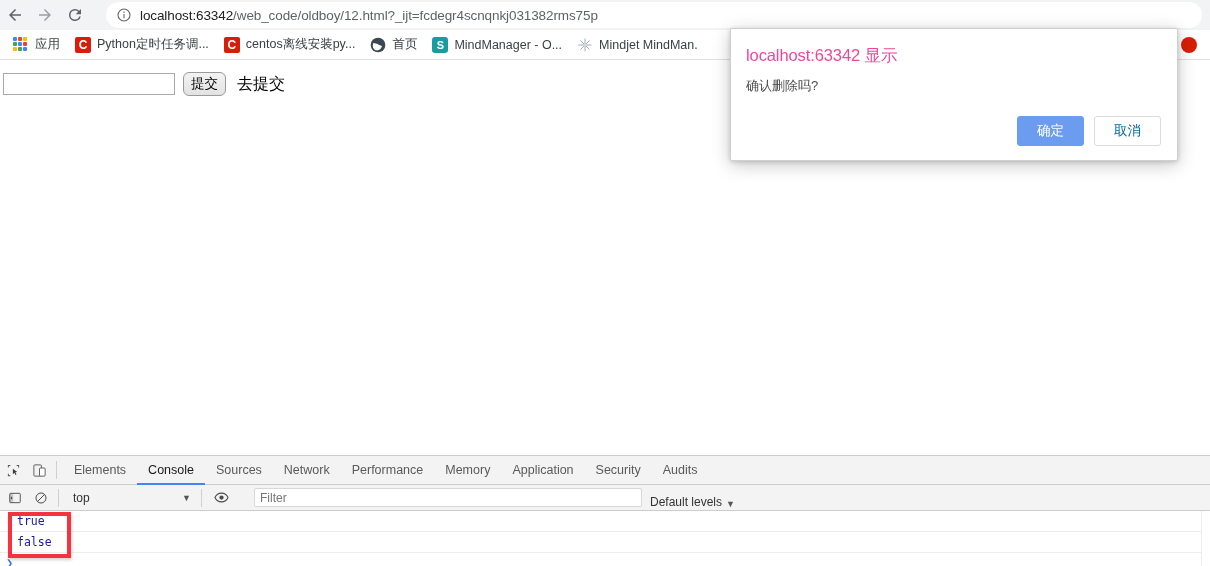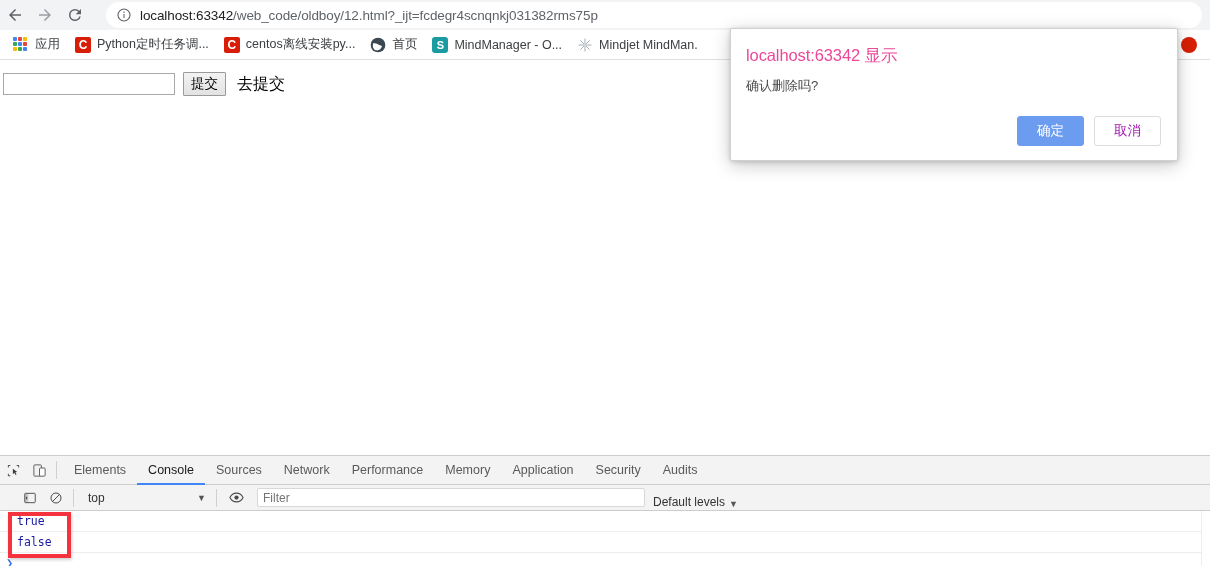--- a/index.html
+++ b/index.html
@@ -82,21 +82,21 @@
   .text-input {
     width: 172px; height: 22px;
     border: 1px solid #a9a9a9; background:#fff;
     font-size: 13px; padding: 1px 3px;
     font-family: "Liberation Sans", sans-serif;
     outline: none;
   }
   .submit-btn {
     margin-left: 8px; height: 24px; min-width: 38px;
     background: linear-gradient(#f3f3f3, #e2e2e2);
-    border: 1px solid #9a9a9a; border-radius: 1px;
+    border: 1px solid #9a9a9a; border-radius: 6px;
     font-size: 13.5px; color: #000; cursor: pointer; padding: 0 7px;
     font-family: "Liberation Sans", sans-serif;
   }
   .go-link {
     margin-left: 11px; font-size: 16px; color: #000; cursor: pointer;
   }
 
   
   .dialog {
     position: absolute; left: 730px; top: 28px; width: 448px; height: 133px;
@@ -119,21 +119,21 @@
     display:flex; align-items:center; gap: 10px; border-radius: 6px;
   }
   .btn-primary {
     min-width: 67px; height: 30px; border-radius: 3px;
     background: #6c9cf0; border: 1px solid #6c9cf0; color:#fff;
     font-size: 13.5px; cursor: pointer;
     font-family: "Liberation Sans", sans-serif;
   }
   .btn-secondary {
     min-width: 67px; height: 30px; border-radius: 3px;
-    background: #ffffff; border: 1px solid #dadce0; color:#a21caf;
+    background: #ffffff; border: 1px solid #dadce0; color:#0369a1;
     font-size: 13.5px; cursor: pointer;
     font-family: "Liberation Sans", sans-serif;
   }
 
   
   .devtools {
     position:absolute; left:0; top:455px; width:1210px; height:111px;
     background:#ffffff; border-top: 1px solid #cdcdcd;
   }
   .dt-tabbar {
@@ -146,29 +146,29 @@
   .dt-tab {
     height: 28px; padding: 0 11px; display:flex; align-items:center;
     font-size: 12.5px; color: #5a5a5a; cursor: pointer;
     border-bottom: 2px solid transparent; margin-top:1px;
   }
   .dt-tab.active { color: #1a1a1a; border-bottom-color: #4285f4; }
 
   .dt-console-bar {
     position:relative; height: 26px; background:#f3f3f3;
     border-bottom: 1px solid #cdcdcd;
-    display:flex; align-items:center; padding-left: 17px;
+    display:flex; align-items:center; padding-left: 2px;
   }
   .ctx-select {
     display:flex; align-items:center; width:132px; height:20px;
     font-size: 12px; color:#333; padding-left: 8px; cursor: pointer;
     justify-content: space-between; padding-right: 6px;
   }
   .filter-input {
-    flex: 0 0 auto; width: 388px; height: 19px; margin-left: 8px;
+    flex: 0 0 auto; width: 388px; height: 19px; margin-left: 20px;
     border: 1px solid #d8d8d8; background:#fff; border-radius: 2px;
     font-size: 12px; color:#444; padding: 0 5px;
     font-family:"Liberation Sans", sans-serif; outline:none;
   }
   .levels {
     margin-left: 8px; font-size: 12px; color:#333; cursor:pointer;
     display:flex; align-items:flex-end; gap:4px;margin-top:9px;
   }
   .caret { font-size: 9px; color:#555; }
 

